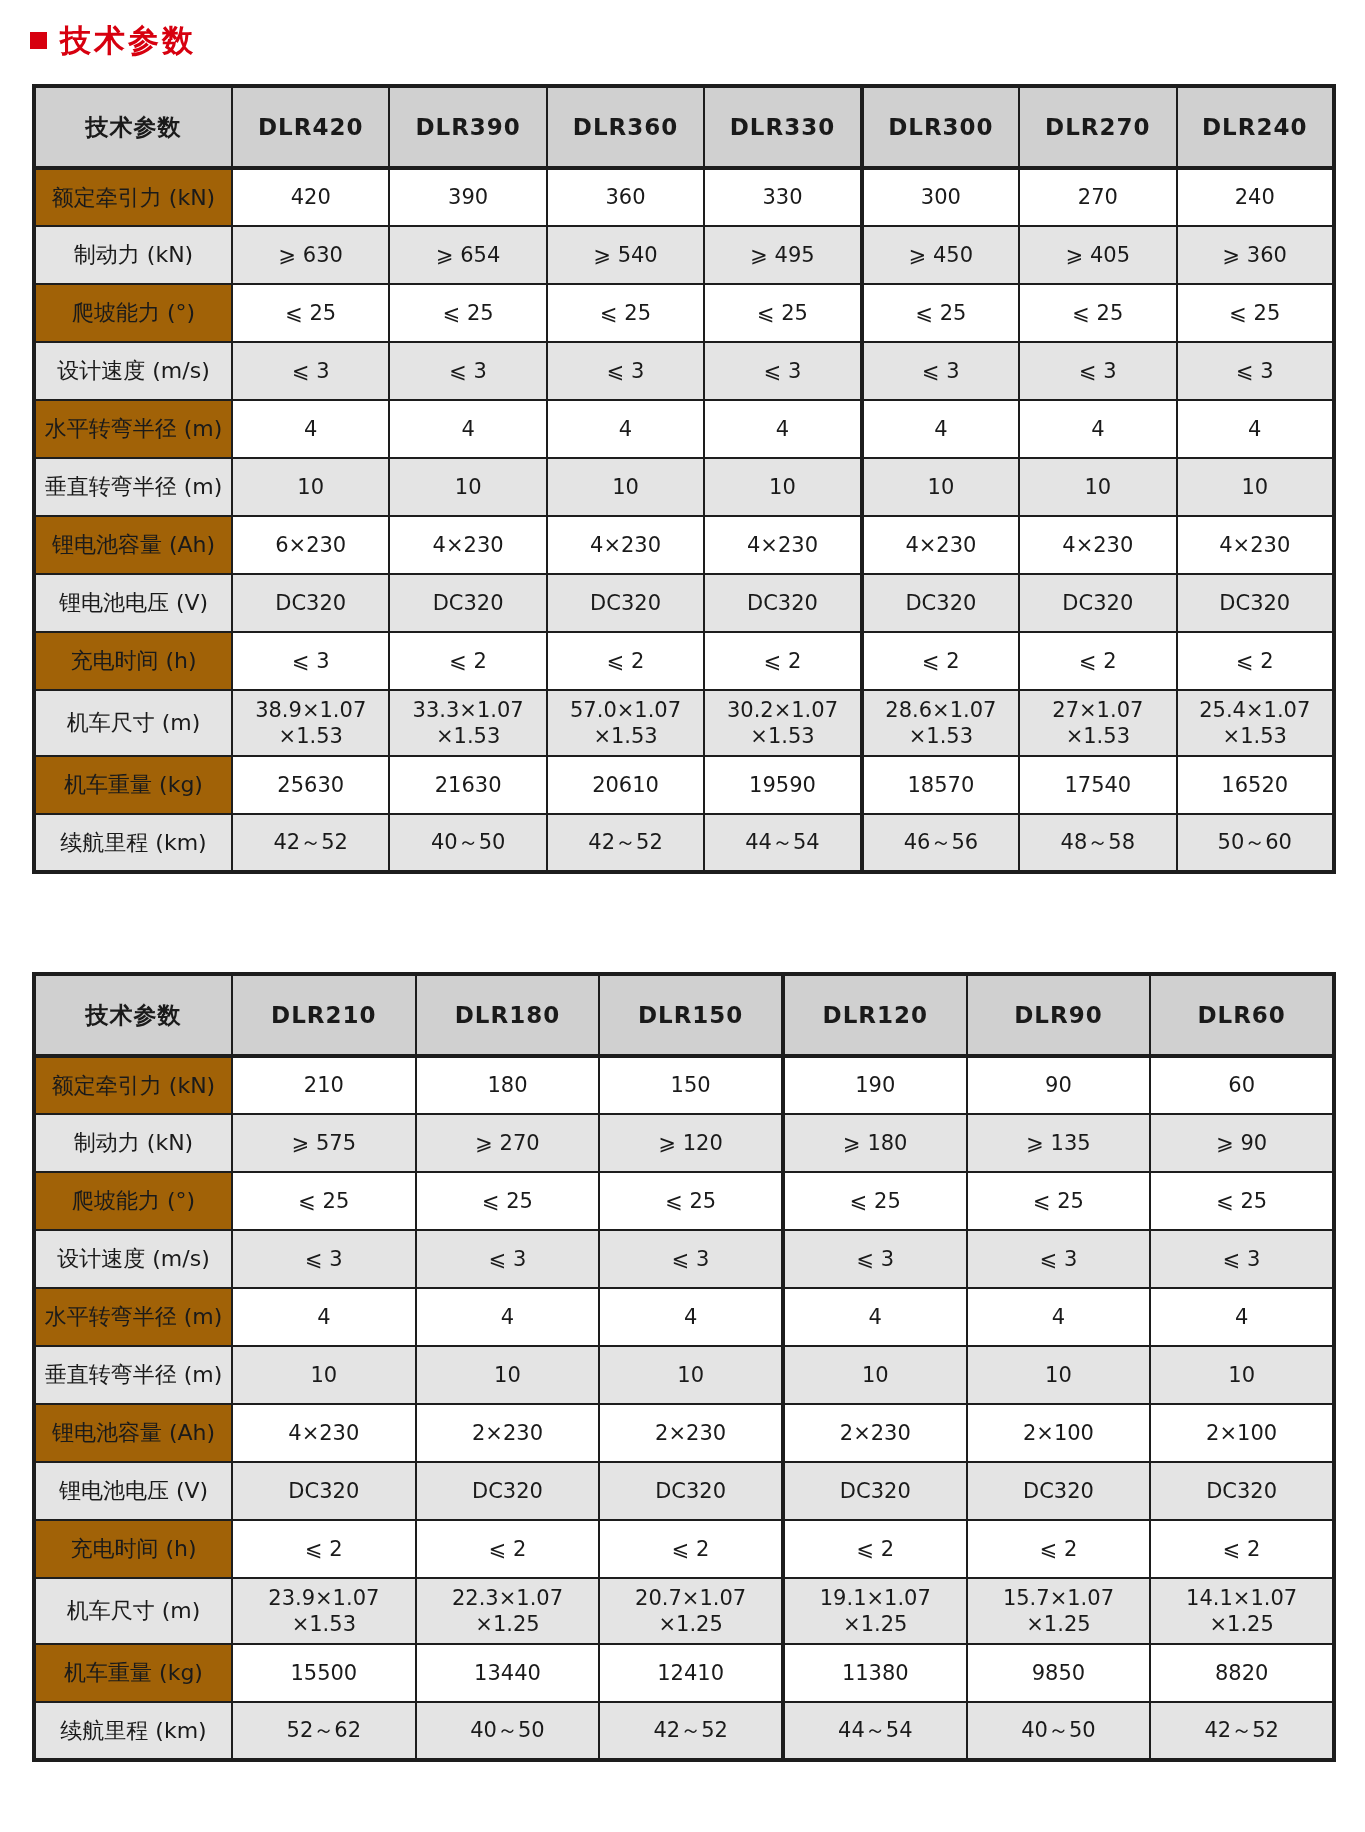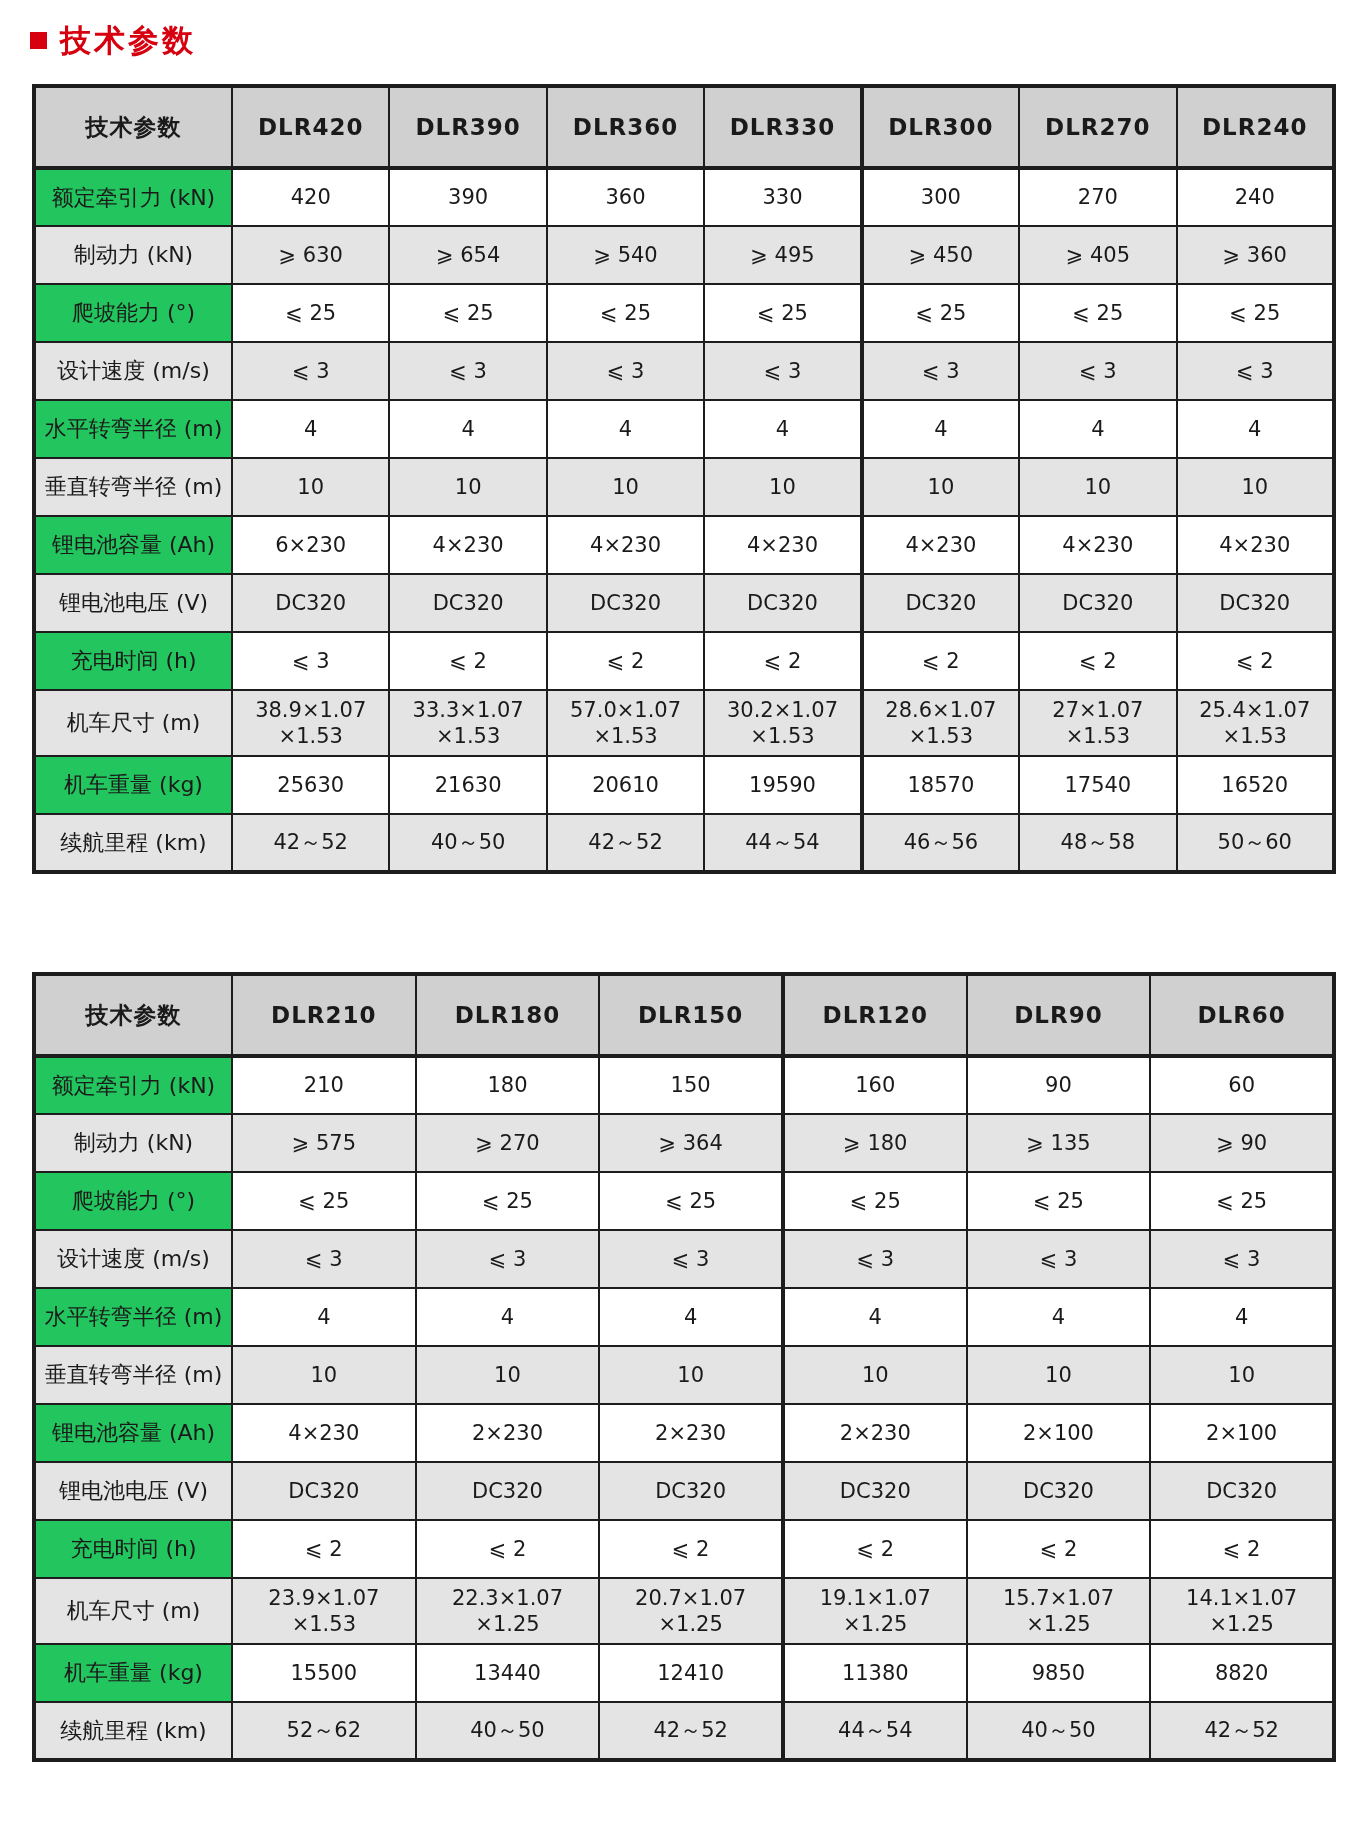--- a/index.html
+++ b/index.html
@@ -34,21 +34,21 @@
     padding:0;overflow:hidden;
     white-space:pre-line;
   }
   .spec thead th{
     height:78px;background:#d0d0d0;
     font-size:23px;font-weight:bold;letter-spacing:1px;
     border-bottom:4px solid #1d1d1d;
   }
   .spec tbody tr{height:58px;}
   .spec tbody tr.dims{height:66px;}
-  .spec tbody th{font-weight:normal;font-size:22px;background:#22c55e;}
+  .spec tbody th{font-weight:normal;font-size:22px;background:#a16207;}
   .spec tbody td{font-size:21px;background:#ffffff;}
   .spec tbody tr.shaded th,.spec tbody tr.shaded td{background:#e4e4e4;}
   .spec .thickR{border-right-width:4px;margin-left:35px;}
   .spec tbody td{line-height:1.25;}
 </style>
 </head>
 <body>
 
 <div class="page">
   <div class="title-row">
@@ -230,29 +230,29 @@
           <th>DLR90</th>
           <th>DLR60</th>
         </tr>
       </thead>
       <tbody>
         <tr>
           <th scope="row">额定牵引力 (kN)</th>
           <td>210</td>
           <td>180</td>
           <td class="thickR">150</td>
-          <td>160</td>
+          <td>190</td>
           <td>90</td>
           <td>60</td>
         </tr>
         <tr class="shaded">
           <th scope="row">制动力 (kN)</th>
           <td>⩾ 575</td>
           <td>⩾ 270</td>
-          <td class="thickR">⩾ 364</td>
+          <td class="thickR">⩾ 120</td>
           <td>⩾ 180</td>
           <td>⩾ 135</td>
           <td>⩾ 90</td>
         </tr>
         <tr>
           <th scope="row">爬坡能力 (°)</th>
           <td>⩽ 25</td>
           <td>⩽ 25</td>
           <td class="thickR">⩽ 25</td>
           <td>⩽ 25</td>

